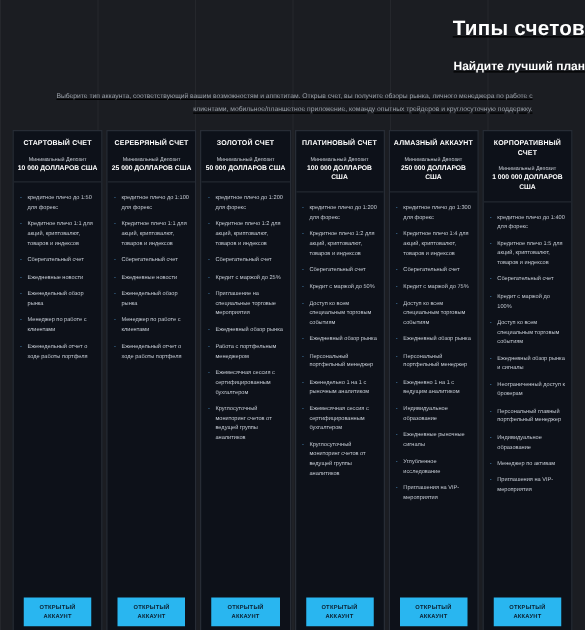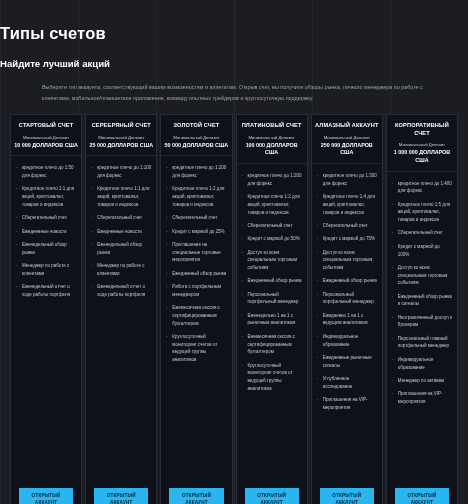--- a/index.html
+++ b/index.html
@@ -13,22 +13,23 @@
   .page {
     position: relative;
     width: 468px;
     height: 504px;
     background: #1b1d22;
     background-image:
       linear-gradient(to right, rgba(255,255,255,0.045) 1px, transparent 1px);
     background-size: 78px 100%;
   }
   .hero {
-    padding-top: 24px;
-    text-align: left;
+    padding-top: 14px;
+    text-align: right;
+    text-decoration: underline;
   }
   .hero-title {
     color: #ffffff;
     font-size: 16.5px;
     font-weight: bold;
     letter-spacing: 0.2px;
   }
   .hero-sub {
     color: #ffffff;
     font-size: 9.6px;
@@ -124,21 +125,21 @@
     text-align: center;
   }
 </style>
 </head>
 <body>
 
 <div class="page">
 
   <div class="hero">
     <div class="hero-title">Типы счетов</div>
-    <div class="hero-sub">Найдите лучший акций</div>
+    <div class="hero-sub">Найдите лучший план</div>
     <div class="hero-desc">Выберите тип аккаунта, соответствующий вашим возможностям и аппетитам. Открыв счет, вы получите обзоры рынка, личного менеджера по работе с клиентами, мобильное/планшетное приложение, команду опытных трейдеров и круглосуточную поддержку.</div>
   </div>
 
   <div class="cards" id="cards-container">
       <div class="card">
         <div class="card-head">
           <div class="card-name">СТАРТОВЫЙ СЧЕТ</div>
           <div class="card-depo-label">Минимальный Депозит</div>
           <div class="card-depo-amount">10 000 ДОЛЛАРОВ США</div>
         </div>

